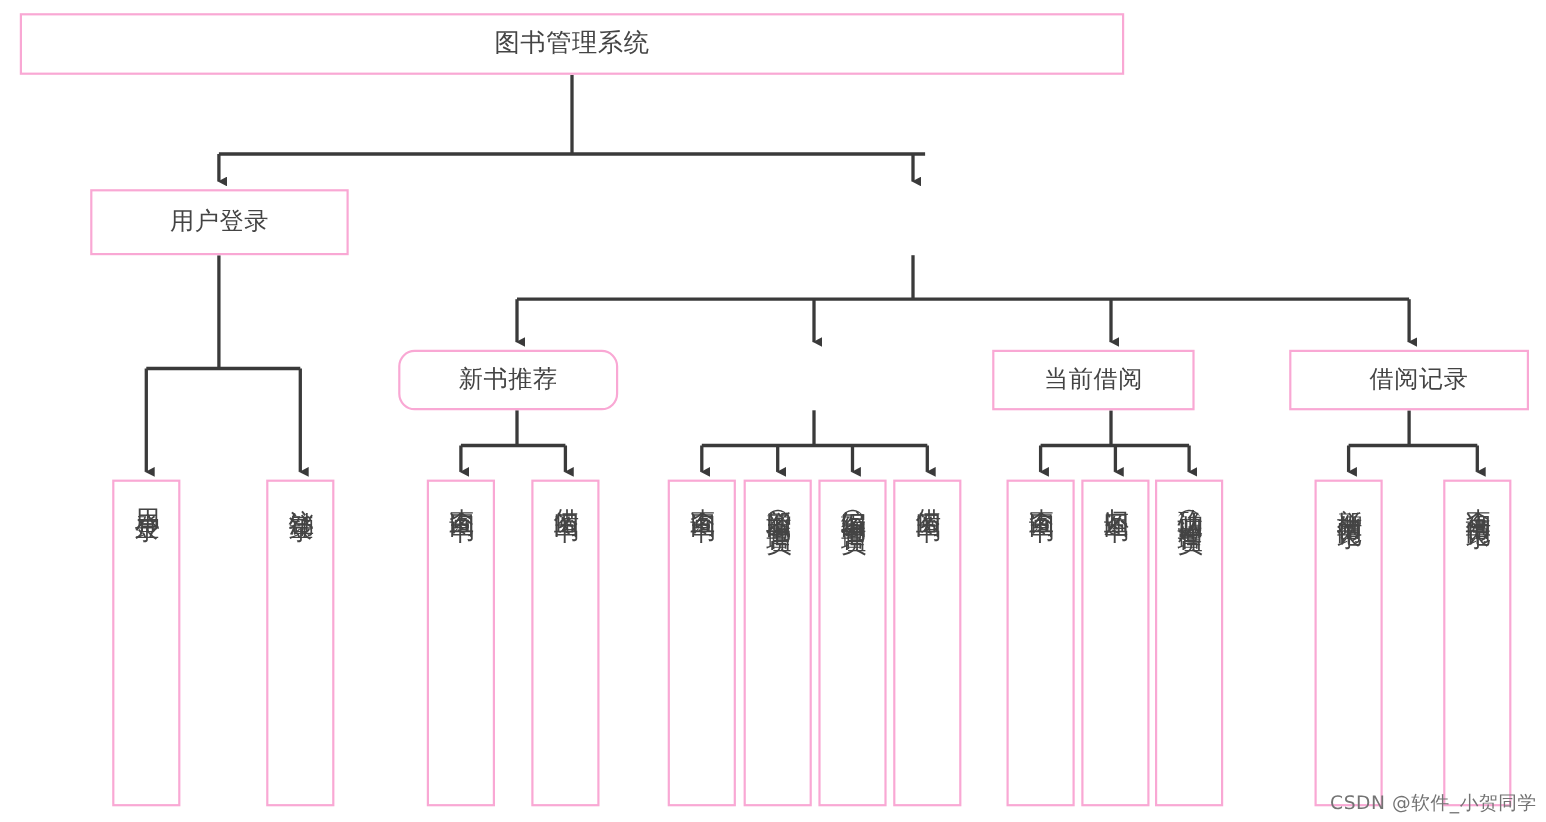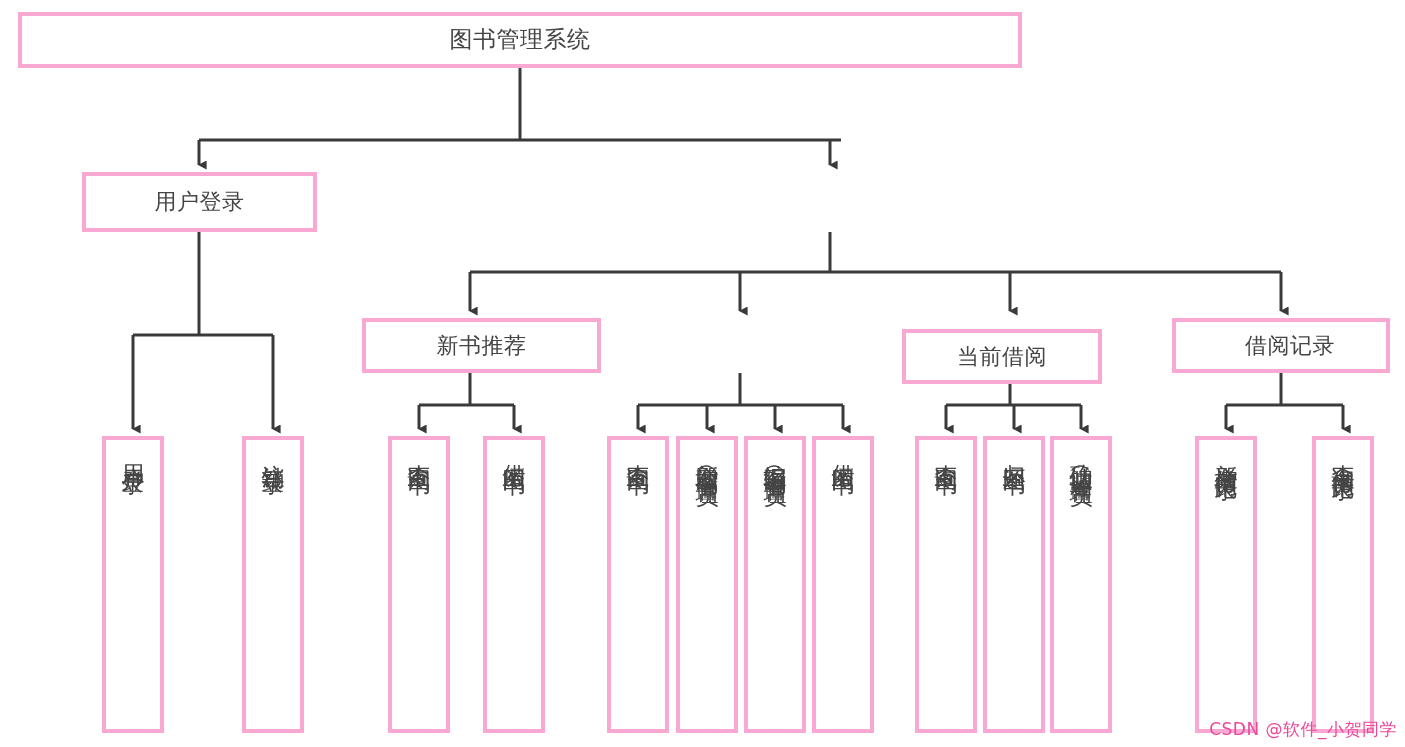--- a/index.html
+++ b/index.html
@@ -23,21 +23,21 @@
     left: 0;
     top: 0;
     width: 1405px;
     height: 747px;
     pointer-events: none;
   }
   .node {
     position: absolute;
     box-sizing: border-box;
     background: #ffffff;
-    border: 4px solid #f9a8d4;
+    border: 2px solid #f9a8d4;
     display: flex;
     align-items: center;
     justify-content: center;
     color: #3f3f3f;
   }
   .node-label {
     display: block;
     text-align: center;
     color: #444444;
     line-height: 1.18;
@@ -59,21 +59,21 @@
     line-height: 1;
   }
   #root-node .node-label {
     font-size: 23px;
   }
   #watermark {
     position: absolute;
     right: 8px;
     bottom: 6px;
     font-size: 17px;
-    color: #ec4899;
+    color: #737373;
     white-space: nowrap;
     letter-spacing: 0.5px;
   }
 </style>
 </head>
 <body>
 
 <div id="diagram-root">
 
   <svg id="edge-layer" viewBox="0 0 1405 747" xmlns="http://www.w3.org/2000/svg">
@@ -127,24 +127,24 @@
   </svg>
 
   <div class="node horizontal" id="root-node" style="left:18px; top:12px; width:1004px; height:56px;">
     <span class="node-label">图书管理系统</span>
   </div>
 
   <div class="node horizontal" style="left:82px; top:172px; width:235px; height:60px;">
     <span class="node-label">用户登录</span>
   </div>
 
-  <div class="node horizontal" style="left:362px; top:318px; width:239px; height:55px;">
+  <div class="node horizontal" style="left:362px; top:318px; width:200px; height:55px;border-radius:15px;">
     <span class="node-label">新书推荐</span>
   </div>
-  <div class="node horizontal" style="left:902px; top:318px; width:200px; height:55px;margin-top:11px;">
+  <div class="node horizontal" style="left:902px; top:318px; width:184px; height:55px;">
     <span class="node-label">当前借阅</span>
   </div>
   <div class="node horizontal" style="left:1172px; top:318px; width:218px; height:55px;padding-left:18px;">
     <span class="node-label">借阅记录</span>
   </div>
 
   <div class="node vertical" style="left:102px; top:436px; width:62px; height:297px;">
     <span class="node-label">用户登录</span>
   </div>
   <div class="node vertical" style="left:242px; top:436px; width:62px; height:297px;">

